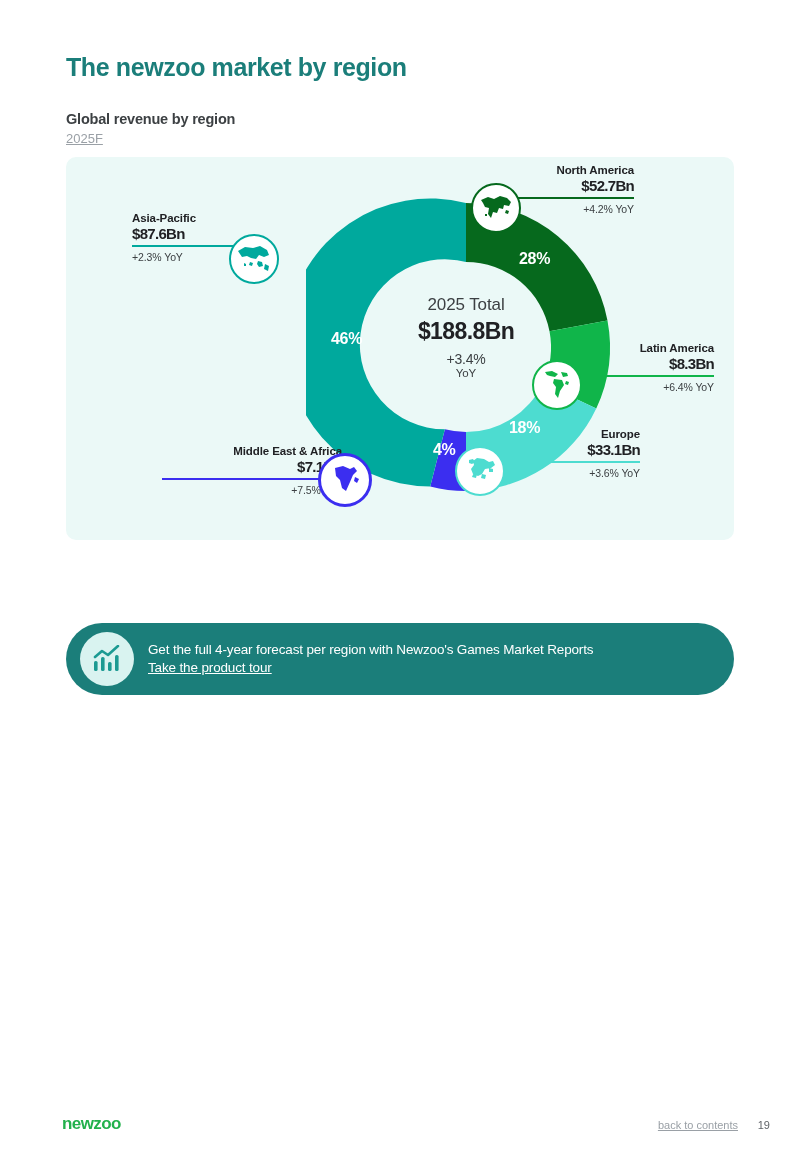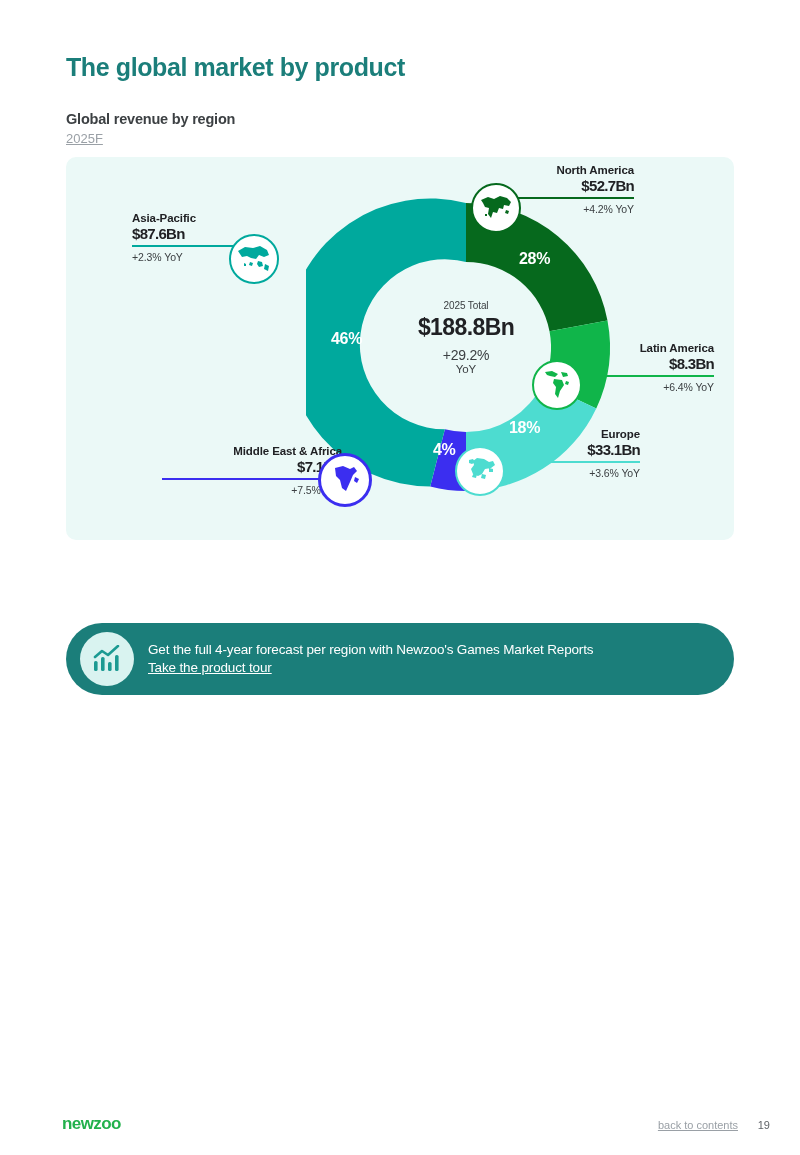--- a/index.html
+++ b/index.html
@@ -35,21 +35,21 @@
   }
 
   .donut-wrap { position: absolute; left: 240px; top: 15px; width: 320px; height: 330px; }
   .donut-svg { display: block; }
 
   .center-label {
     position: absolute; left: 0; top: 0; width: 320px; height: 330px;
     display: flex; flex-direction: column; align-items: center; justify-content: center;
     pointer-events: none;
   }
-  .c-total { font-size: 10px; color: #3c4043; letter-spacing: -0.1px; }
+  .c-total { font-size: 17px; color: #3c4043; letter-spacing: -0.1px; }
   .c-value { font-size: 23px; font-weight: 700; color: #202124; letter-spacing: -0.6px; margin-top: 3px; }
   .c-yoy   { font-size: 14px; color: #3c4043; margin-top: 6px; letter-spacing: -0.2px; }
   .c-yoy2  { font-size: 11.5px; color: #3c4043; letter-spacing: -0.1px; text-align: right; }
 
   .slice-pct {
     position: absolute; color: #ffffff; font-weight: 700;
     font-size: 16px; letter-spacing: -0.3px; pointer-events: none;
   }
 
   
@@ -97,21 +97,21 @@
   .page-num {
     position: absolute; right: 30px; top: 1119px;
     font-size: 11px; color: #5f6368;
   }
 </style>
 </head>
 <body>
 
 <div class="page">
 
-  <h1 class="title">The global market by product</h1>
+  <h1 class="title">The newzoo market by region</h1>
   <div class="subtitle">Global revenue by region</div>
   <div class="subsubtitle">2025F</div>
 
   <div class="chart-card">
 
     <div class="donut-wrap">
       <svg class="donut-svg" width="320" height="330" viewBox="0 0 320 330">
         <g transform="translate(160,175)">
 
           <path fill="#06691d" d="M 0,-144 A 144,144 0 0,1 141.47,-26.56 L 83.51,-15.68 A 85,85 0 0,0 0,-85 Z"></path>
@@ -122,21 +122,21 @@
 
           <path fill="#3b2ef0" d="M 0,144 A 144,144 0 0,1 -35.79,139.48 L -21.13,82.33 A 85,85 0 0,0 0,85 Z"></path>
 
           <path fill="#00a99d" d="M -35.79,139.48 A 144,144 0 1,1 0,-144 L 0,-85 A 85,85 0 1,0 -21.13,82.33 Z"></path>
         </g>
       </svg>
 
       <div class="center-label">
         <div class="c-total">2025 Total</div>
         <div class="c-value">$188.8Bn</div>
-        <div class="c-yoy">+29.2%</div>
+        <div class="c-yoy">+3.4%</div>
         <div class="c-yoy2">YoY</div>
       </div>
 
       <span class="slice-pct" style="left:213px; top:78px;">28%</span>
       <span class="slice-pct" style="left:251px; top:198px;">4%</span>
       <span class="slice-pct" style="left:203px; top:247px;">18%</span>
       <span class="slice-pct" style="left:127px; top:269px;">4%</span>
       <span class="slice-pct" style="left:25px; top:158px;">46%</span>
     </div>
 

